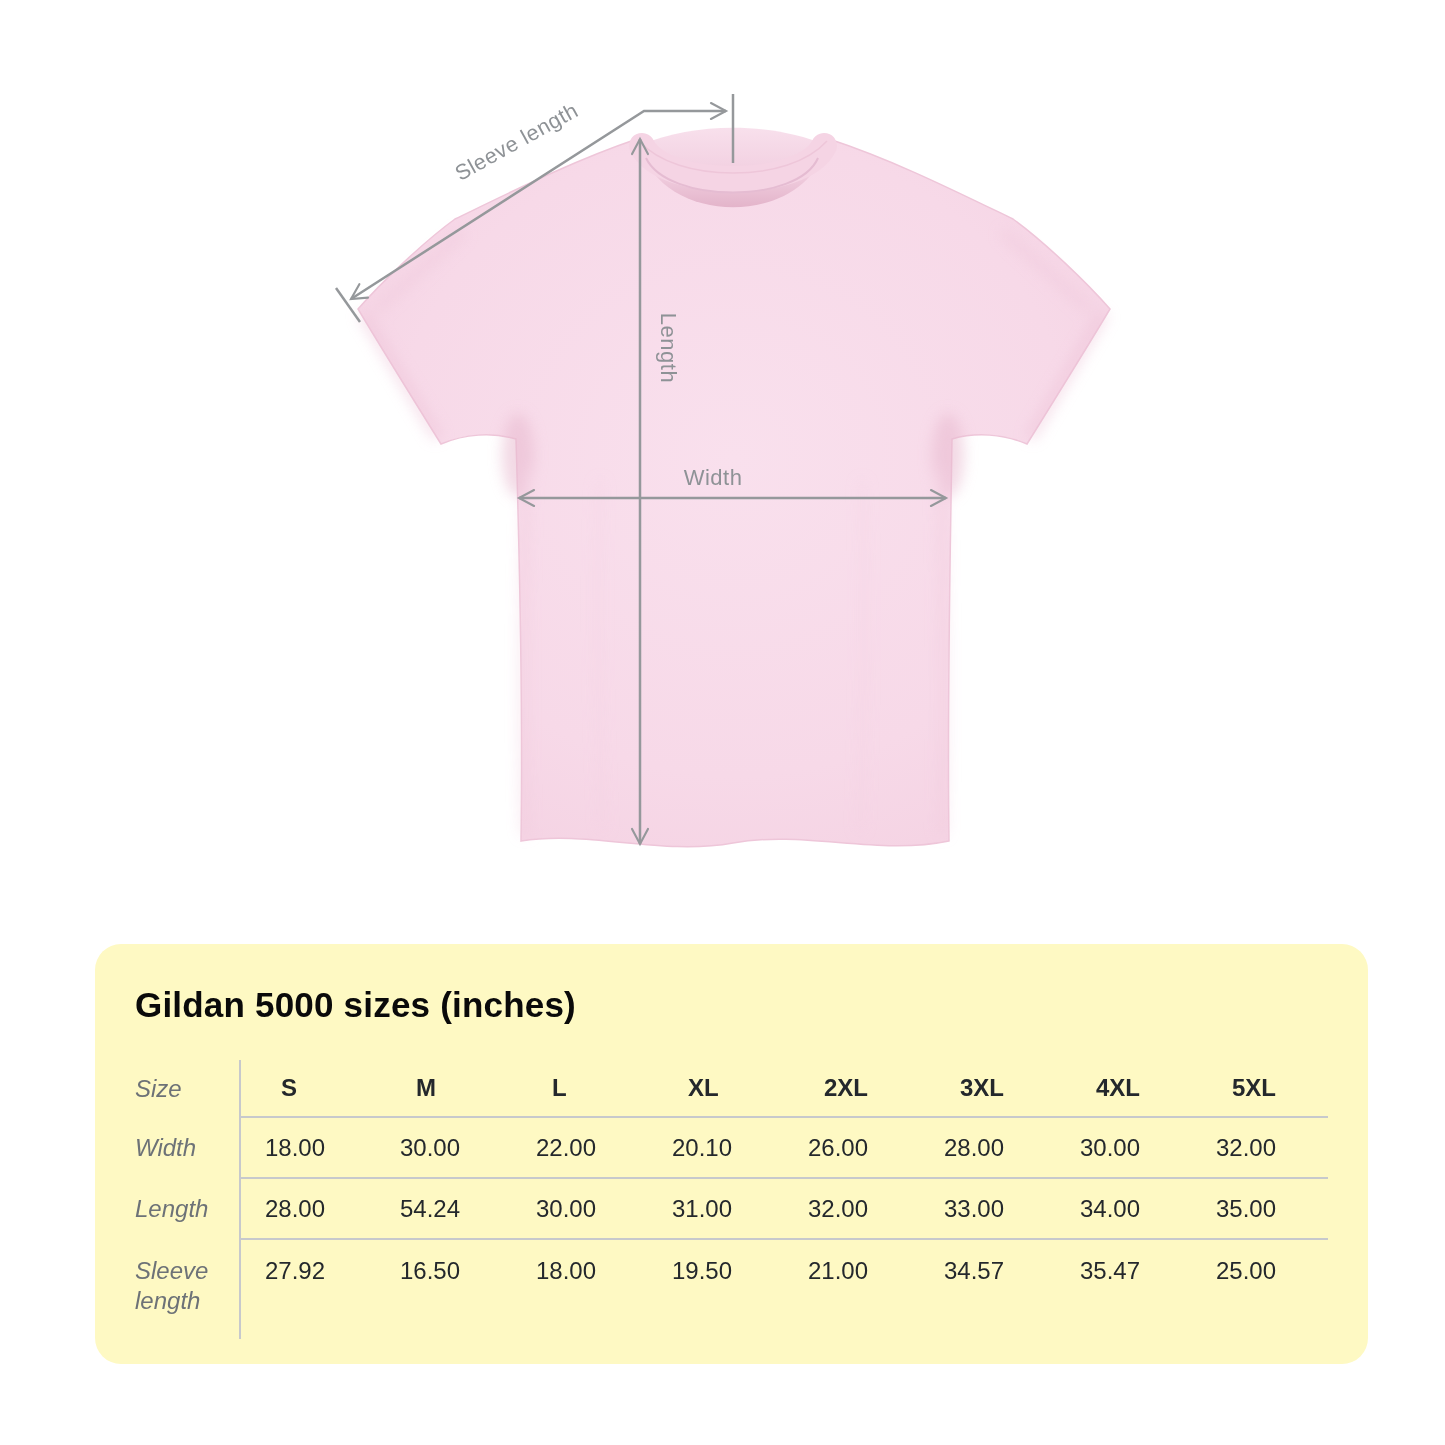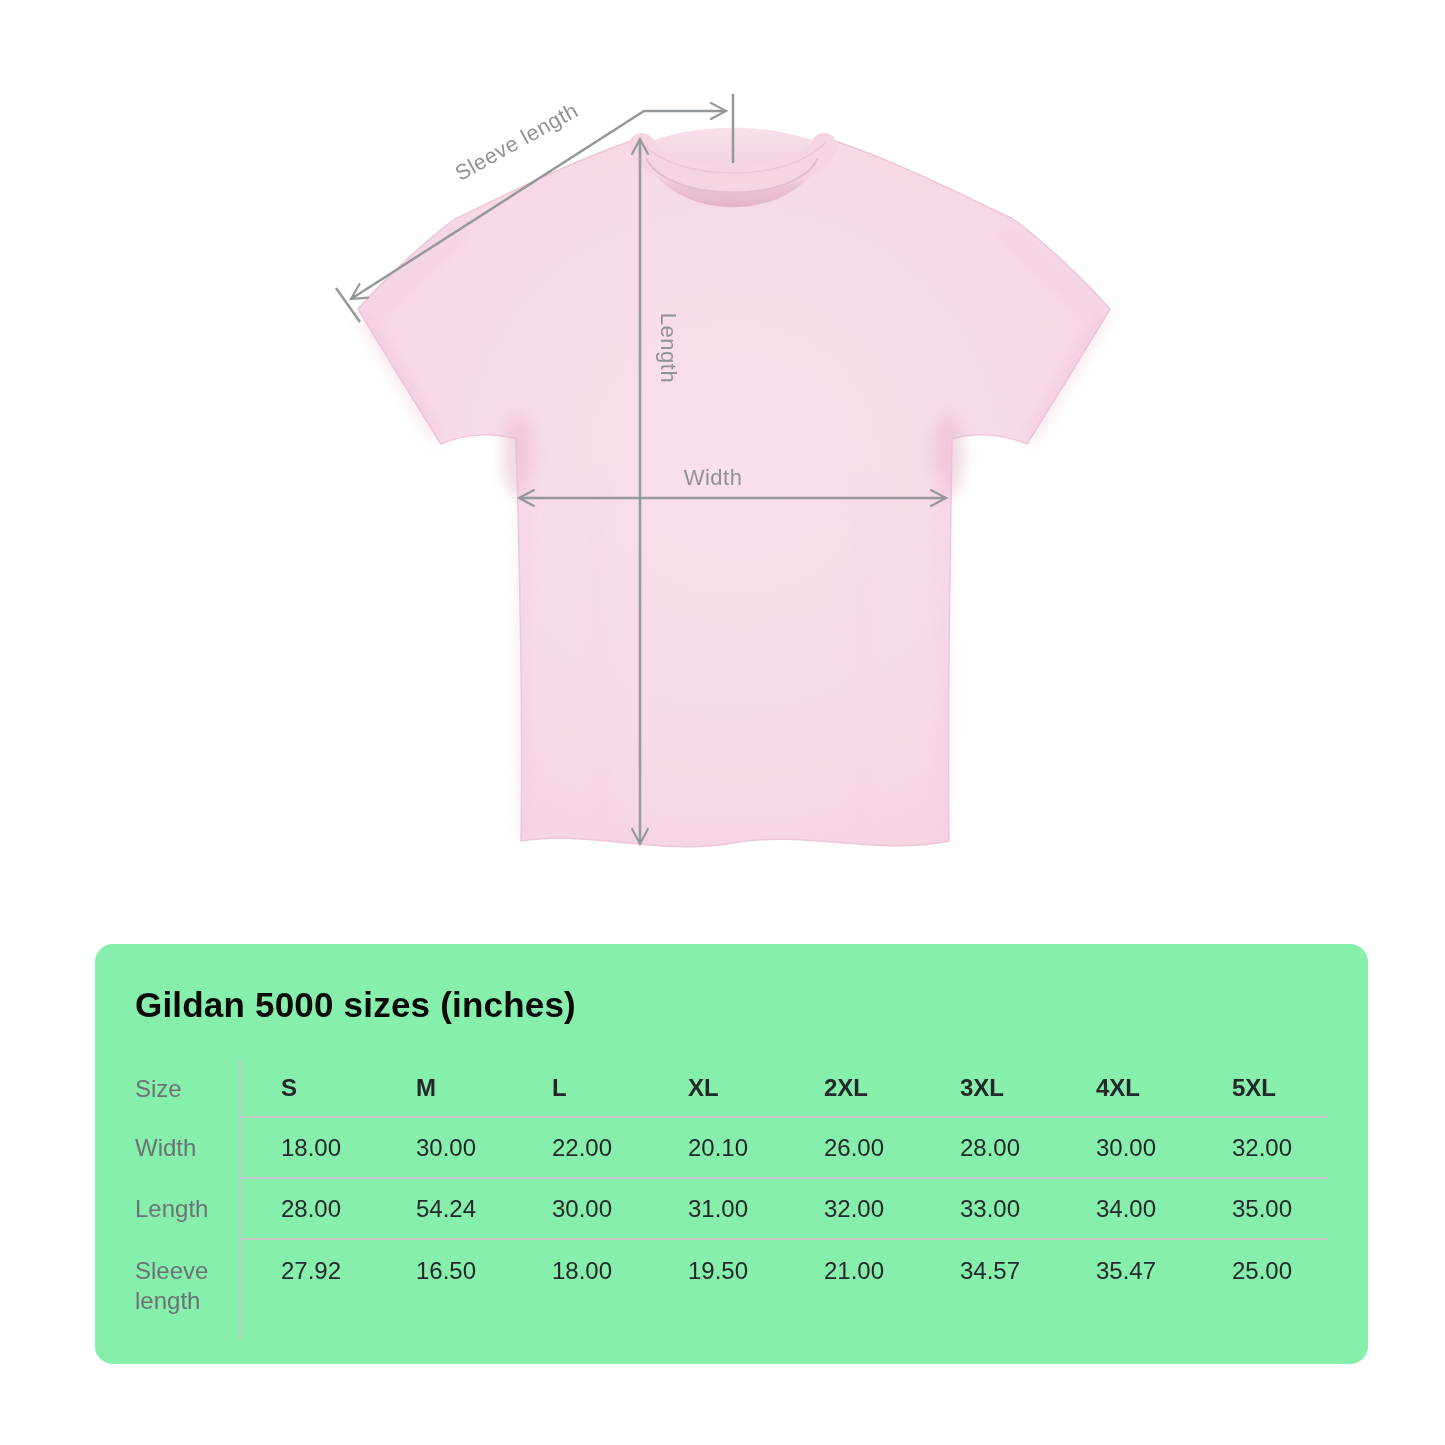--- a/index.html
+++ b/index.html
@@ -22,22 +22,22 @@
     font-family: "Liberation Sans", sans-serif;
     font-size: 21.5px;
     letter-spacing: 0.5px;
   }
   .size-card {
     position: absolute;
     left: 95px;
     top: 944px;
     width: 1273px;
     height: 420px;
-    background: #86efac;
-    border-radius: 18px;
+    background: #fef9c3;
+    border-radius: 26px;
     padding: 40px 40px 0 40px;
   }
   .size-title {
     font-size: 35px;
     line-height: 42px;
     font-weight: 700;
     color: #0a0a0a;
     letter-spacing: 0.2px;
   }
   table.size-table {
@@ -60,29 +60,30 @@
   .size-table .last-row th, .size-table .last-row td {
     vertical-align: top;
     padding-top: 17px;
   }
   .size-table .last-row th { white-space: normal; line-height: 30px; }
   .size-table th.corner, .size-table th.row-label {
     color: #6d7277;
     font-weight: normal;
     padding-right: 8px;
     border-right: 2px solid #c7c9cc;
+    font-style: italic;
   }
   .size-table th.col-head {
     color: #24282c;
     font-weight: 700;
     padding-left: 40px;
   }
   .size-table td.val {
     color: #24282c;
-    padding-left: 40px;
+    padding-left: 24px;
   }
   .size-table tr.bordered td.val {
     border-top: 2px solid #c7c9cc;
   }
 </style>
 </head>
 <body>
 
 <div class="canvas">
 

